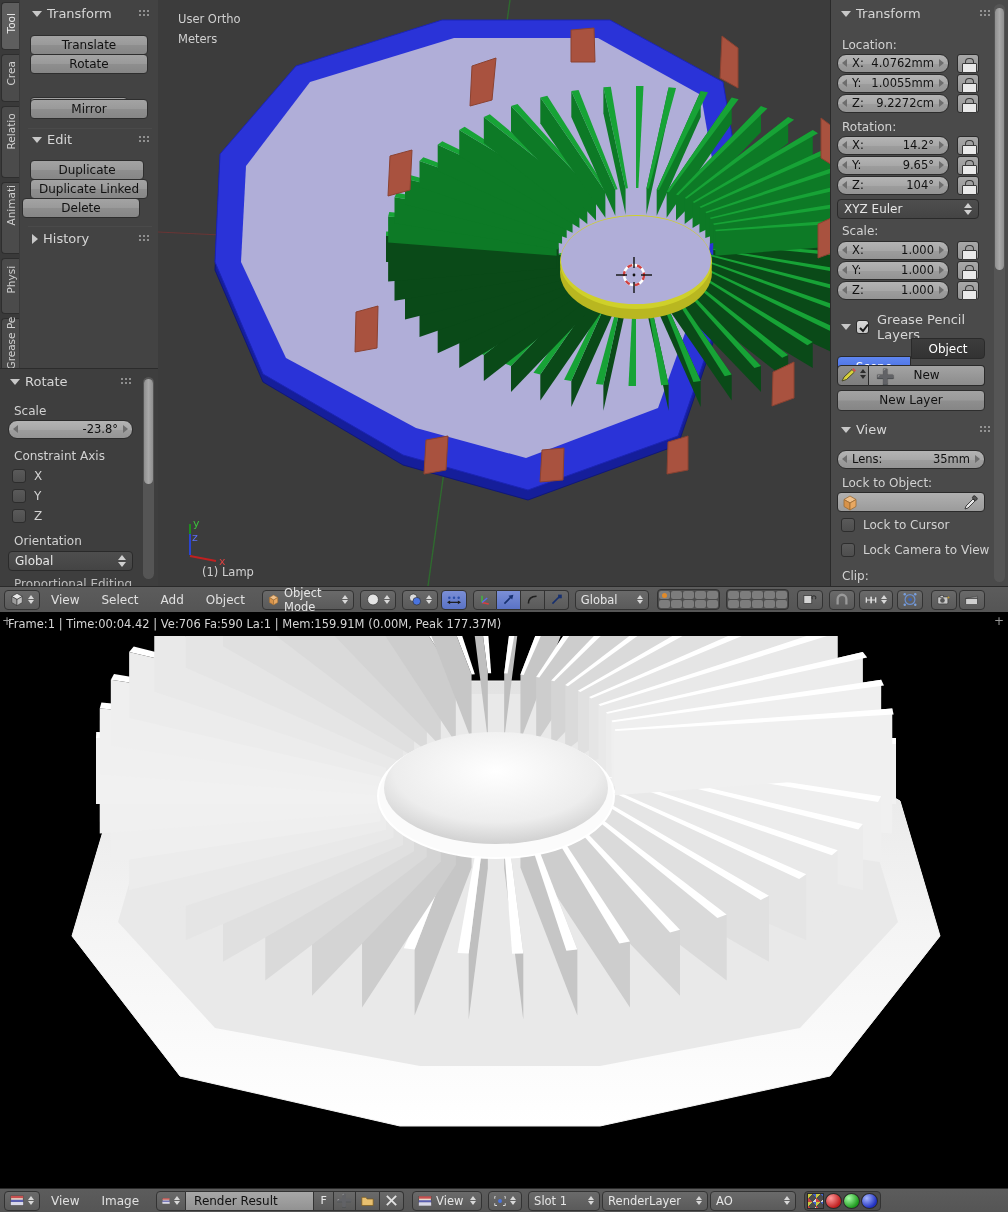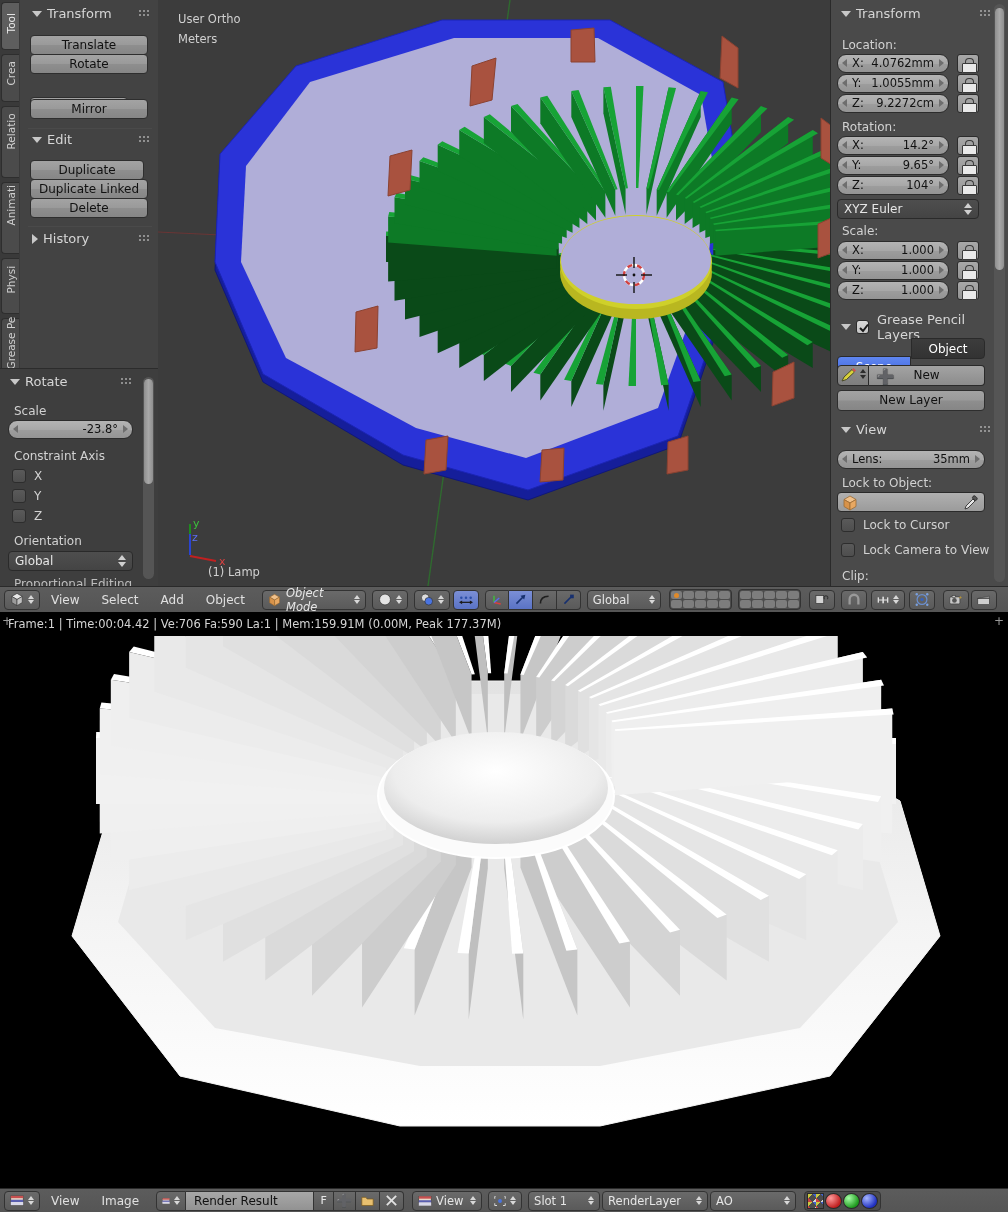--- a/index.html
+++ b/index.html
@@ -154,21 +154,21 @@
 
       <div class="sep" style="position:absolute;left:8px;top:128px;width:124px;"></div>
 
       <div class="panelTitle" style="position:absolute;left:12px;top:132px;width:118px;">
         <span class="tri"></span>
         <span>Edit</span>
         <span class="grip"></span>
       </div>
       <div class="btn" style="position:absolute;left:10px;top:160px;width:114px;">Duplicate</div>
       <div class="btn" style="position:absolute;left:10px;top:179px;width:118px;">Duplicate Linked</div>
-      <div class="btn" style="position:absolute;left:10px;top:198px;width:118px;">Delete</div>
+      <div class="btn" style="position:absolute;left:2px;top:198px;width:118px;">Delete</div>
 
       <div class="sep" style="position:absolute;left:8px;top:226px;width:124px;"></div>
 
       <div class="panelTitle" style="position:absolute;left:12px;top:231px;width:118px;">
         <span class="tri right"></span>
         <span>History</span>
         <span class="grip"></span>
       </div>
     </div>
 
@@ -367,21 +367,21 @@
           <line x1="32" y1="556" x2="58" y2="561" stroke="#c02020" stroke-width="2"></line>
           <text x="35" y="527" fill="#3cc23c" font-size="11" font-family="DejaVu Sans">y</text>
           <text x="34" y="541" fill="#5a6ef0" font-size="11" font-family="DejaVu Sans">z</text>
           <text x="61" y="565" fill="#d84040" font-size="11" font-family="DejaVu Sans">x</text>
         </g>
       </g>
     </svg>
 
     <div class="vpText" style="left:20px;top:12px;">User Ortho</div>
     <div class="vpText" style="left:20px;top:32px;">Meters</div>
-    <div class="vpText" style="left:50px;top:565px;text-align:right;">(1) Lamp</div>
+    <div class="vpText" style="left:44px;top:565px;text-align:right;">(1) Lamp</div>
   </div>
 
   <div id="propPanel">
 
     <div class="panelTitle" style="position:absolute;left:10px;top:6px;width:150px;">
       <span class="tri"></span>
       <span>Transform</span>
       <span class="grip"></span>
     </div>
 
@@ -565,21 +565,21 @@
           <i class="u"></i>
           <i class="d"></i>
         </span>
     </div>
 
     <span class="hdrMenu">View</span>
     <span class="hdrMenu">Select</span>
     <span class="hdrMenu">Add</span>
     <span class="hdrMenu">Object</span>
 
-    <div class="hdrBtn" style="margin-left:6px;width:104px;font-style:italic;">
+    <div class="hdrBtn" style="margin-left:6px;width:92px;">
       <svg width="14" height="14" viewBox="0 0 16 16" style="margin-right:5px;">
         <polygon points="8,1 14,4.5 8,8 2,4.5" fill="#f0c08a" stroke="#9a6b33" stroke-width="0.8"></polygon>
         <polygon points="2,4.5 8,8 8,15 2,11.5" fill="#d8934a" stroke="#9a6b33" stroke-width="0.8"></polygon>
         <polygon points="14,4.5 8,8 8,15 14,11.5" fill="#e8a862" stroke="#9a6b33" stroke-width="0.8"></polygon>
       </svg>
       <span>Object Mode</span>
       <span class="updown" style="margin-left:auto;">
           <i class="u"></i>
           <i class="d"></i>
         </span>

